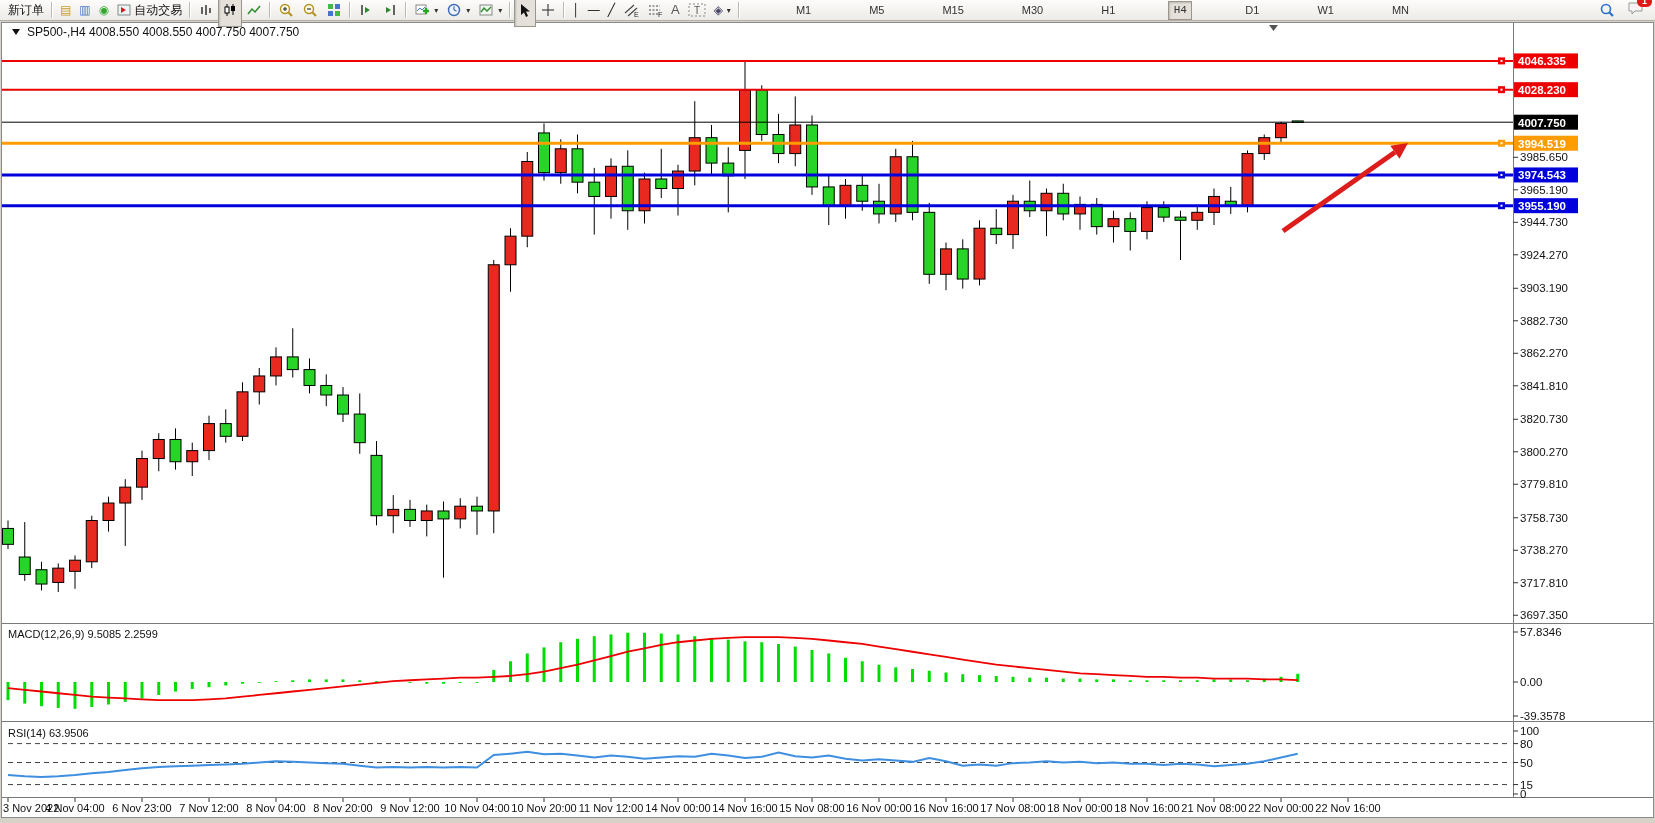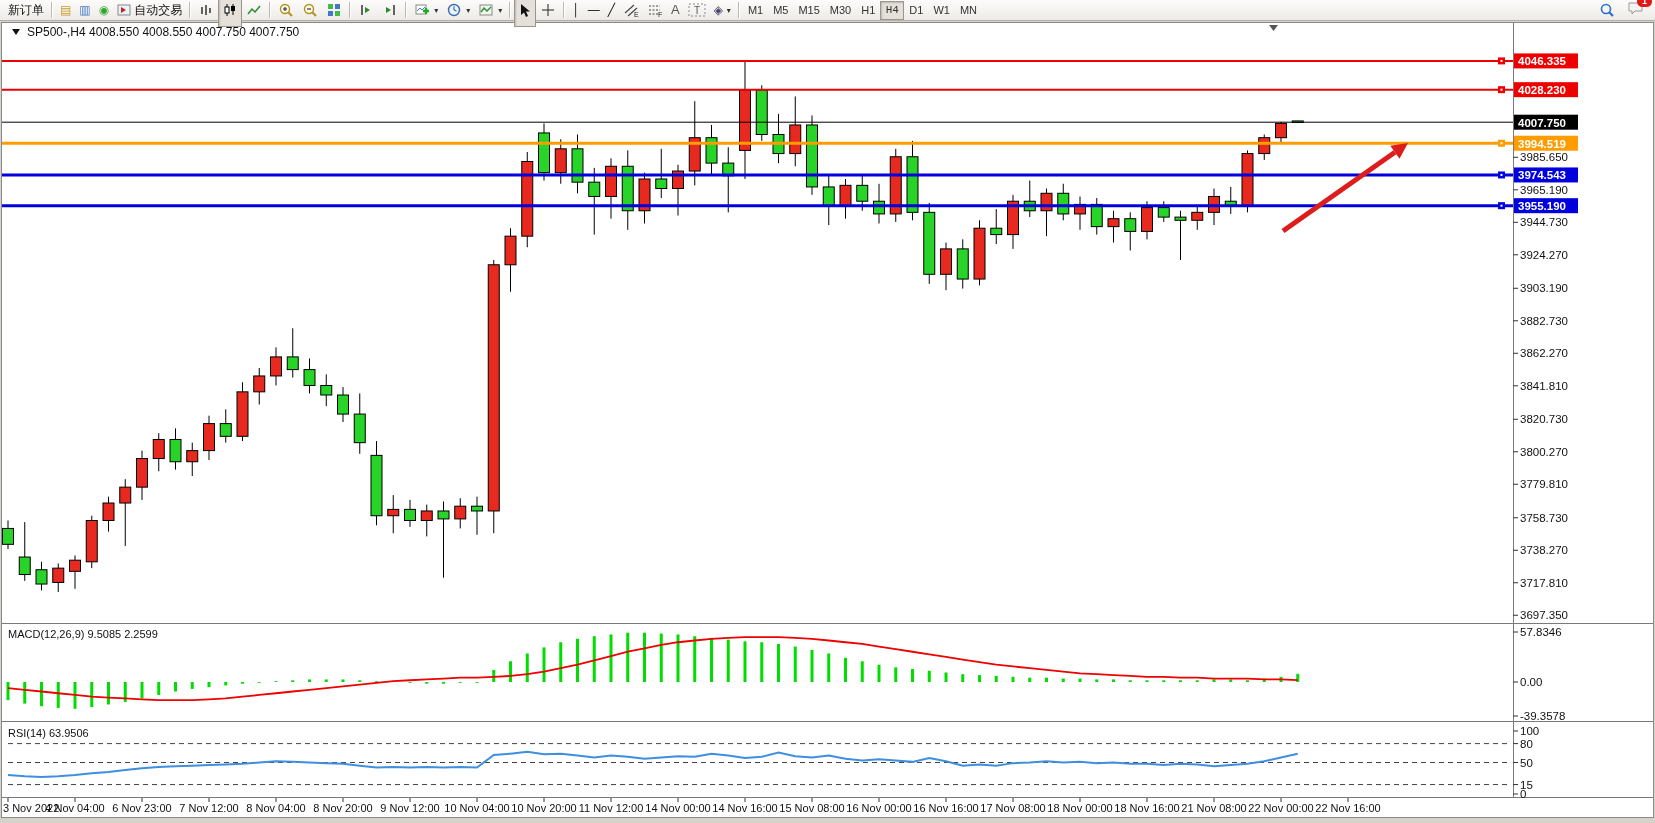--- a/index.html
+++ b/index.html
@@ -5,21 +5,21 @@
   html,body{margin:0;padding:0;}
   body{width:1655px;height:823px;overflow:hidden;background:#d6d2ca;font-family:"Liberation Sans",sans-serif;}
   #app{position:relative;width:1655px;height:823px;}
   
   .tb{position:absolute;left:0;top:0;width:1655px;height:21px;background:linear-gradient(#fdfcfb,#ecebe7);
       border-bottom:1px solid #b5b1a9;display:flex;align-items:center;padding-left:4px;box-sizing:border-box;z-index:5;}
   .tbtn{display:flex;align-items:center;gap:3px;height:33px;padding:0 3px;border:1px solid transparent;
         background:transparent;font-family:"Liberation Sans",sans-serif;font-size:12px;color:#111;cursor:default;}
   .tbtn.active{border:1px solid #9a968e;background:#e5e1da;box-shadow:inset 1px 1px 2px rgba(0,0,0,.18);}
   .tfbtn{height:19px;min-width:24px;padding:0 4px;border:1px solid transparent;background:transparent;
-         font-family:"Liberation Sans",sans-serif;font-size:11px;color:#333;text-align:center;}
+         font-family:"Liberation Sans",sans-serif;font-size:11px;color:#333;text-align:center;margin-left:48px;}
   .tfbtn.active{border:1px solid #9a968e;background:#e5e1da;box-shadow:inset 1px 1px 2px rgba(0,0,0,.18);font-family:Liberation Mono, monospace;}
   .sep{width:1px;height:16px;background:#bdb9b1;border-right:1px solid #fff;margin:0 3px;}
   .gly{font-size:12px;line-height:12px;}
   .drop{font-size:8px;color:#333;margin-left:1px;}
   .tb-right{margin-left:auto;display:flex;align-items:center;margin-right:10px;gap:8px;}
   .bubble-wrap{position:relative;}
   .badge{position:absolute;top:-4px;right:-7px;background:#e01818;color:#fff;border-radius:8px;
          font-size:9px;line-height:11px;min-width:11px;height:11px;text-align:center;padding:0 2px;font-weight:bold;}
   svg text{font-family:"Liberation Sans",sans-serif;}
 </style>

